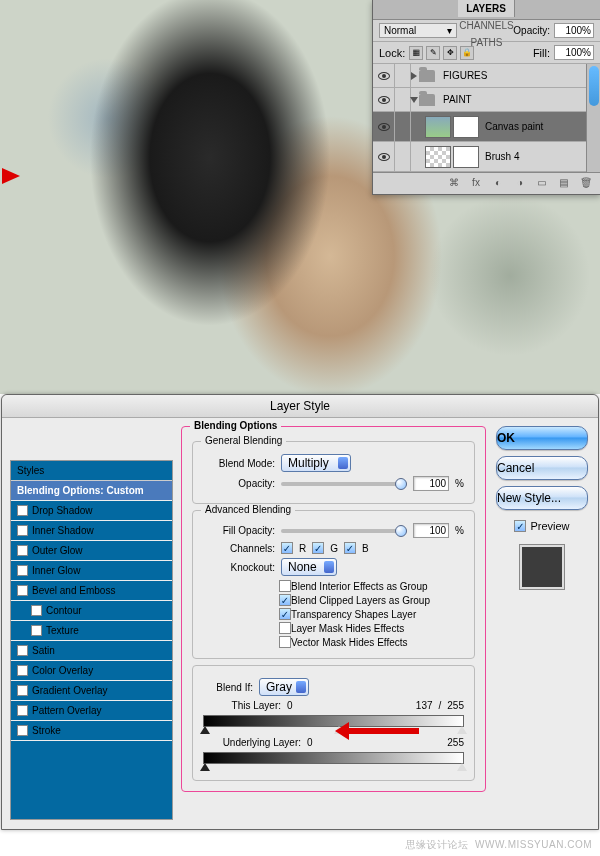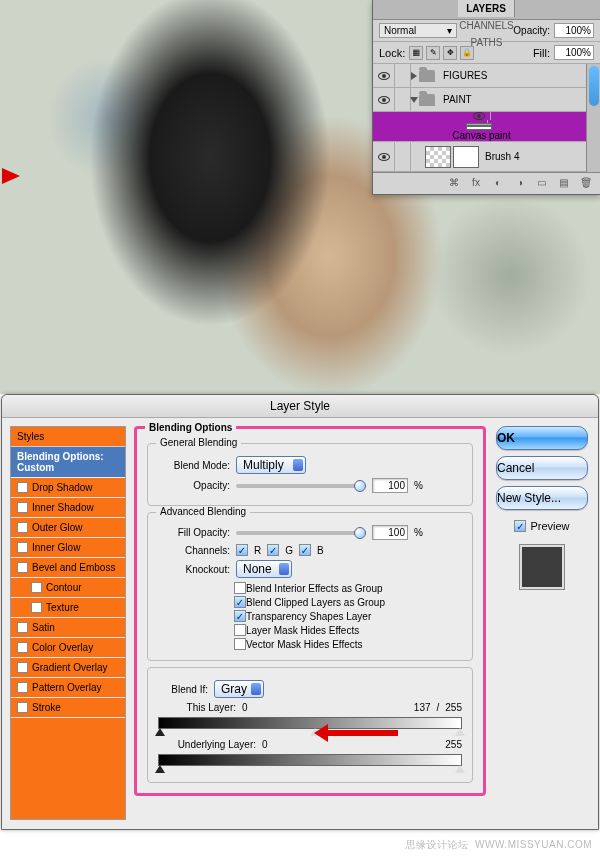--- a/index.html
+++ b/index.html
@@ -41,21 +41,21 @@
   .lp-opacity-label { font-size: 10px; margin-left: auto; }
   .lp-pct { background: #fff; border: 1px solid #999; padding: 1px 2px; font-size: 10px; width: 40px; text-align: right; }
   .lp-row2 { display: flex; align-items: center; padding: 3px 6px; gap: 4px; border-bottom: 1px solid #aaa; }
   .lock-icons { display: flex; gap: 3px; }
   .lock-ico { width: 14px; height: 14px; background: #ccc; border: 1px solid #999; display: flex; align-items: center; justify-content: center; font-size: 8px; }
   .layer-list { background: #d4d4d4; max-height: 160px; overflow: hidden; position: relative; }
   .layer-scroll { position: absolute; right: 0; top: 0; width: 14px; height: 100%; background: #c0c0c0; border-left: 1px solid #888; }
   .layer-scroll::after { content: ""; position: absolute; left: 2px; top: 2px; width: 10px; height: 40px; background: linear-gradient(#6bf, #49d); border-radius: 5px; }
   .layer-row { display: flex; align-items: center; height: 30px; border-bottom: 1px solid #aaa; margin-right: 14px; }
   .layer-row.group { height: 24px; }
-  .layer-row.selected { background: #a21caf; flex-direction: column; }
+  .layer-row.selected { background: #737373; }
   .eye-col { width: 22px; height: 100%; display: flex; align-items: center; justify-content: center; border-right: 1px solid #aaa; }
   .eye { width: 12px; height: 8px; border: 1px solid #333; border-radius: 50%; position: relative; }
   .eye::after { content: ""; position: absolute; left: 3px; top: 1px; width: 4px; height: 4px; background: #333; border-radius: 50%; }
   .link-col { width: 16px; border-right: 1px solid #aaa; height: 100%; }
   .indent { width: 14px; }
   .tri { width: 0; height: 0; border-top: 4px solid transparent; border-bottom: 4px solid transparent; border-left: 6px solid #555; margin-right: 2px; }
   .tri.open { transform: rotate(90deg); }
   .folder-ico { width: 16px; height: 12px; background: #999; border-radius: 2px 2px 0 0; margin-right: 4px; position: relative; }
   .folder-ico::before { content: ""; position: absolute; top: -3px; left: 0; width: 8px; height: 3px; background: #999; border-radius: 2px 2px 0 0; }
   .thumb { width: 26px; height: 22px; background: #fff; border: 1px solid #666; margin-right: 2px; display: flex; align-items: center; justify-content: center; }
@@ -69,30 +69,30 @@
   .dialog {
     position: absolute; left: 1px; top: 394px; width: 598px; height: 436px;
     background: #ececec; border: 1px solid #666; border-radius: 6px 6px 0 0;
     box-shadow: 0 0 4px rgba(0,0,0,0.3);
   }
   .dlg-title { text-align: center; padding: 4px; font-size: 12px; border-bottom: 1px solid #aaa;
     background: linear-gradient(#f0f0f0, #d8d8d8); border-radius: 6px 6px 0 0; }
   .dlg-body { display: flex; padding: 8px; gap: 8px; height: calc(100% - 24px); }
   
   .styles-list {
-    width: 116px; background: #f97316; border: 1px solid #999; font-size: 10px;
+    width: 163px; background: #0369a1; border: 1px solid #999; font-size: 10px; margin-top: 34px;
   }
   .sl-head { padding: 4px 6px; border-bottom: 1px solid #ccc; }
   .sl-item { padding: 4px 6px; border-bottom: 1px solid #eee; display: flex; align-items: center; gap: 4px; }
   .sl-item.selected { background: #4a7abc; color: #fff; font-weight: bold; }
   .sl-sub { padding-left: 20px; }
   .cb { width: 11px; height: 11px; border: 1px solid #888; background: #fff; display: inline-block; }
   
   .options-area { flex: 1; position: relative; }
-  .fieldset { border: 3px solid #ec4899; border-radius: 4px; padding: 8px 10px 10px; margin-bottom: 8px; position: relative; }
+  .fieldset { border: 1px solid #ec4899; border-radius: 4px; padding: 8px 10px 10px; margin-bottom: 8px; position: relative; }
   .fieldset > .legend { position: absolute; top: -7px; left: 8px; background: #ececec; padding: 0 4px; font-size: 10px; font-weight: bold; }
   .subfieldset { border: 1px solid #bbb; border-radius: 4px; padding: 8px 10px; margin-top: 6px; position: relative; }
   .subfieldset > .legend { position: absolute; top: -7px; left: 8px; background: #ececec; padding: 0 4px; font-size: 10px; }
   .opt-row { display: flex; align-items: center; margin: 4px 0; font-size: 10px; gap: 6px; }
   .opt-label { width: 72px; text-align: right; }
   .select-aqua { background: linear-gradient(#fdfdfd, #d0e0f8); border: 1px solid #5a7aaa; border-radius: 3px; padding: 1px 14px 1px 6px; font-size: 12px; position: relative; min-width: 70px; }
   .select-aqua::after { content: ""; position: absolute; right: 2px; top: 2px; width: 10px; height: calc(100% - 4px); background: linear-gradient(#7af, #46c); border-radius: 2px; }
   .slider { flex: 1; max-width: 130px; height: 4px; background: #bbb; border-radius: 2px; position: relative; }
   .slider .knob { position: absolute; top: -4px; width: 12px; height: 12px; background: radial-gradient(circle at 30% 30%, #fff, #88c0ff); border: 1px solid #568; border-radius: 50%; }
   .num-box { width: 36px; background: #fff; border: 1px solid #999; padding: 1px 2px; font-size: 10px; text-align: right; box-shadow: inset 1px 1px 2px rgba(0,0,0,0.2); }

